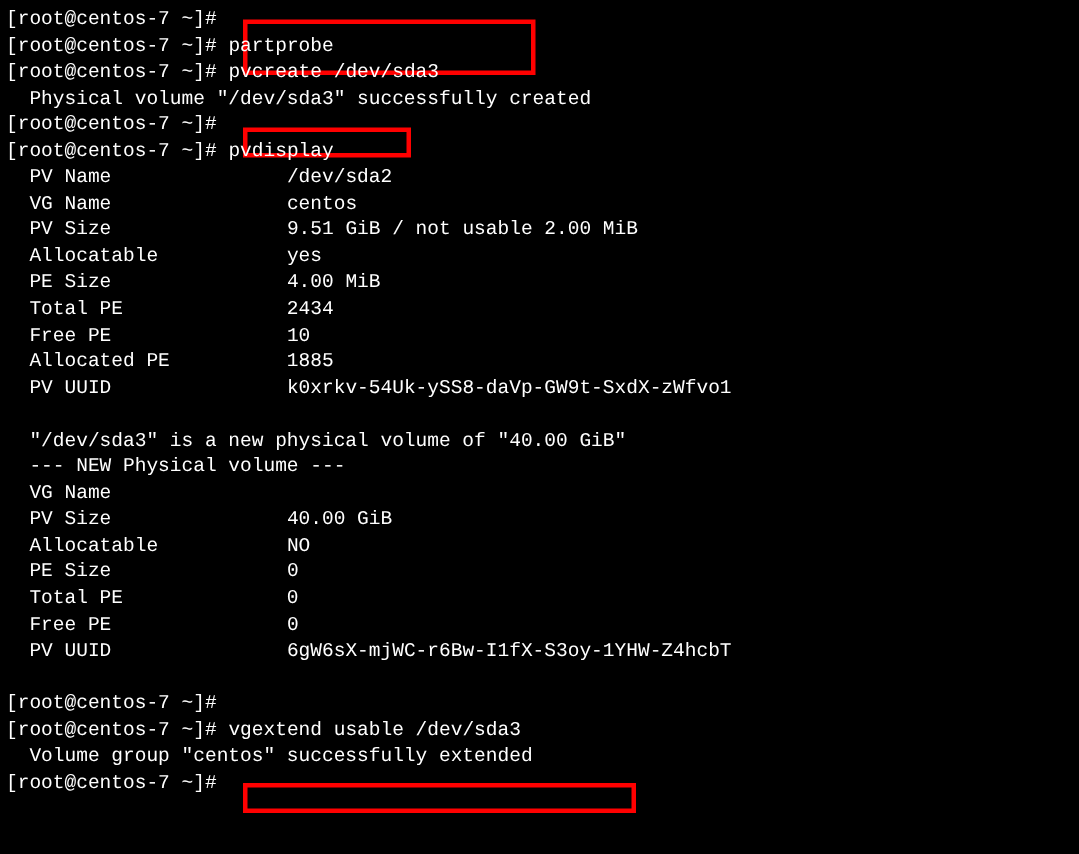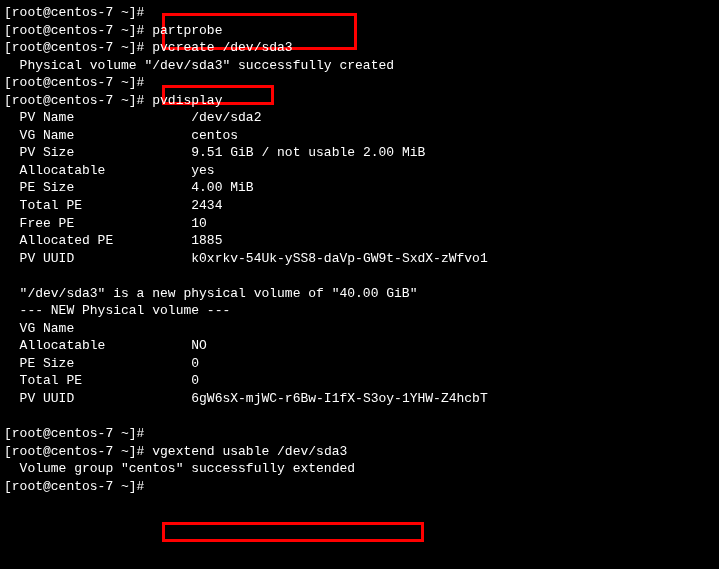--- a/index.html
+++ b/index.html
@@ -79,23 +79,25 @@
   <div class="line"><span>  Free PE</span><span>               </span><span>10</span></div>
   <div class="line"><span>  Allocated PE</span>          <span>1885</span></div>
   <div class="line"><span>  PV UUID</span><span>               </span><span>k0xrkv-54Uk-ySS8-daVp-GW9t-SxdX-zWfvo1</span></div>
 
   <div class="line">&nbsp;</div>
 
   <div class="line">  "/dev/sda3" is a new physical volume of "40.00 GiB"</div>
   <div class="line">  --- NEW Physical volume ---</div>
 
   <div class="line"><span>  VG Name</span><span>               </span><span></span></div>
+  <div class="line"><span>  PV Size</span><span>               </span><span>40.00 GiB</span></div>
   <div class="line"><span>  Allocatable</span>           <span>NO</span></div>
   <div class="line"><span>  PE Size</span><span>               </span><span>0</span></div>
   <div class="line"><span>  Total PE</span>              <span>0</span></div>
+  <div class="line"><span>  Free PE</span><span>               </span><span>0</span></div>
   <div class="line"><span>  PV UUID</span><span>               </span><span>6gW6sX-mjWC-r6Bw-I1fX-S3oy-1YHW-Z4hcbT</span></div>
 
   <div class="line">&nbsp;</div>
 
   <div class="line"><span>[root@centos-7 ~]#</span></div>
 
   <div class="line"><span>[root@centos-7 ~]#</span> <span>vgextend usable /dev/sda3</span></div>
 
   <div class="line">  Volume group "centos" successfully extended</div>
 

